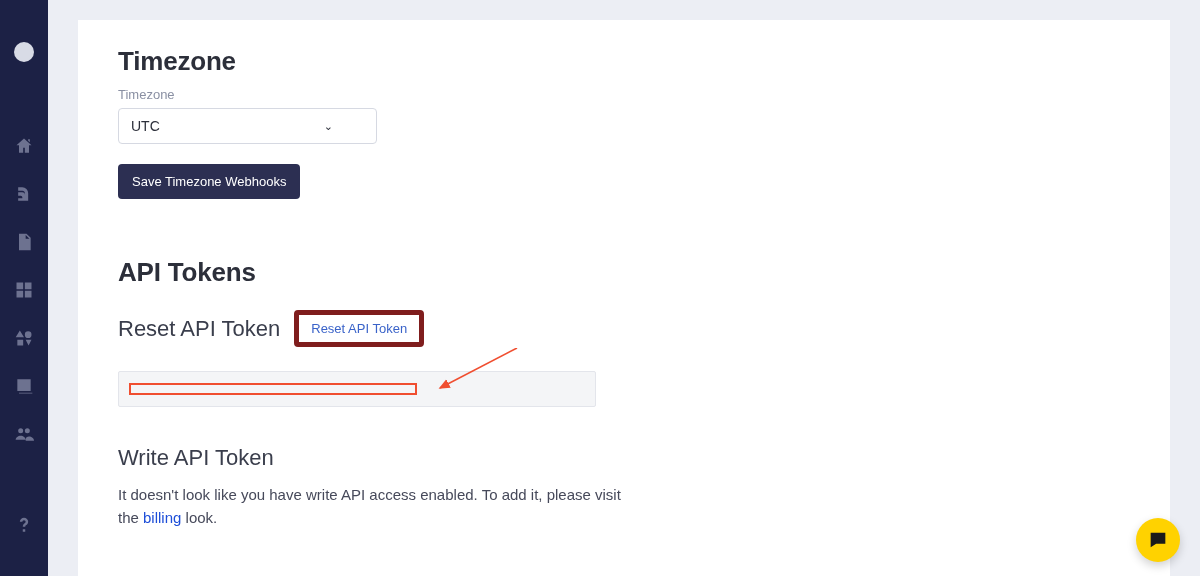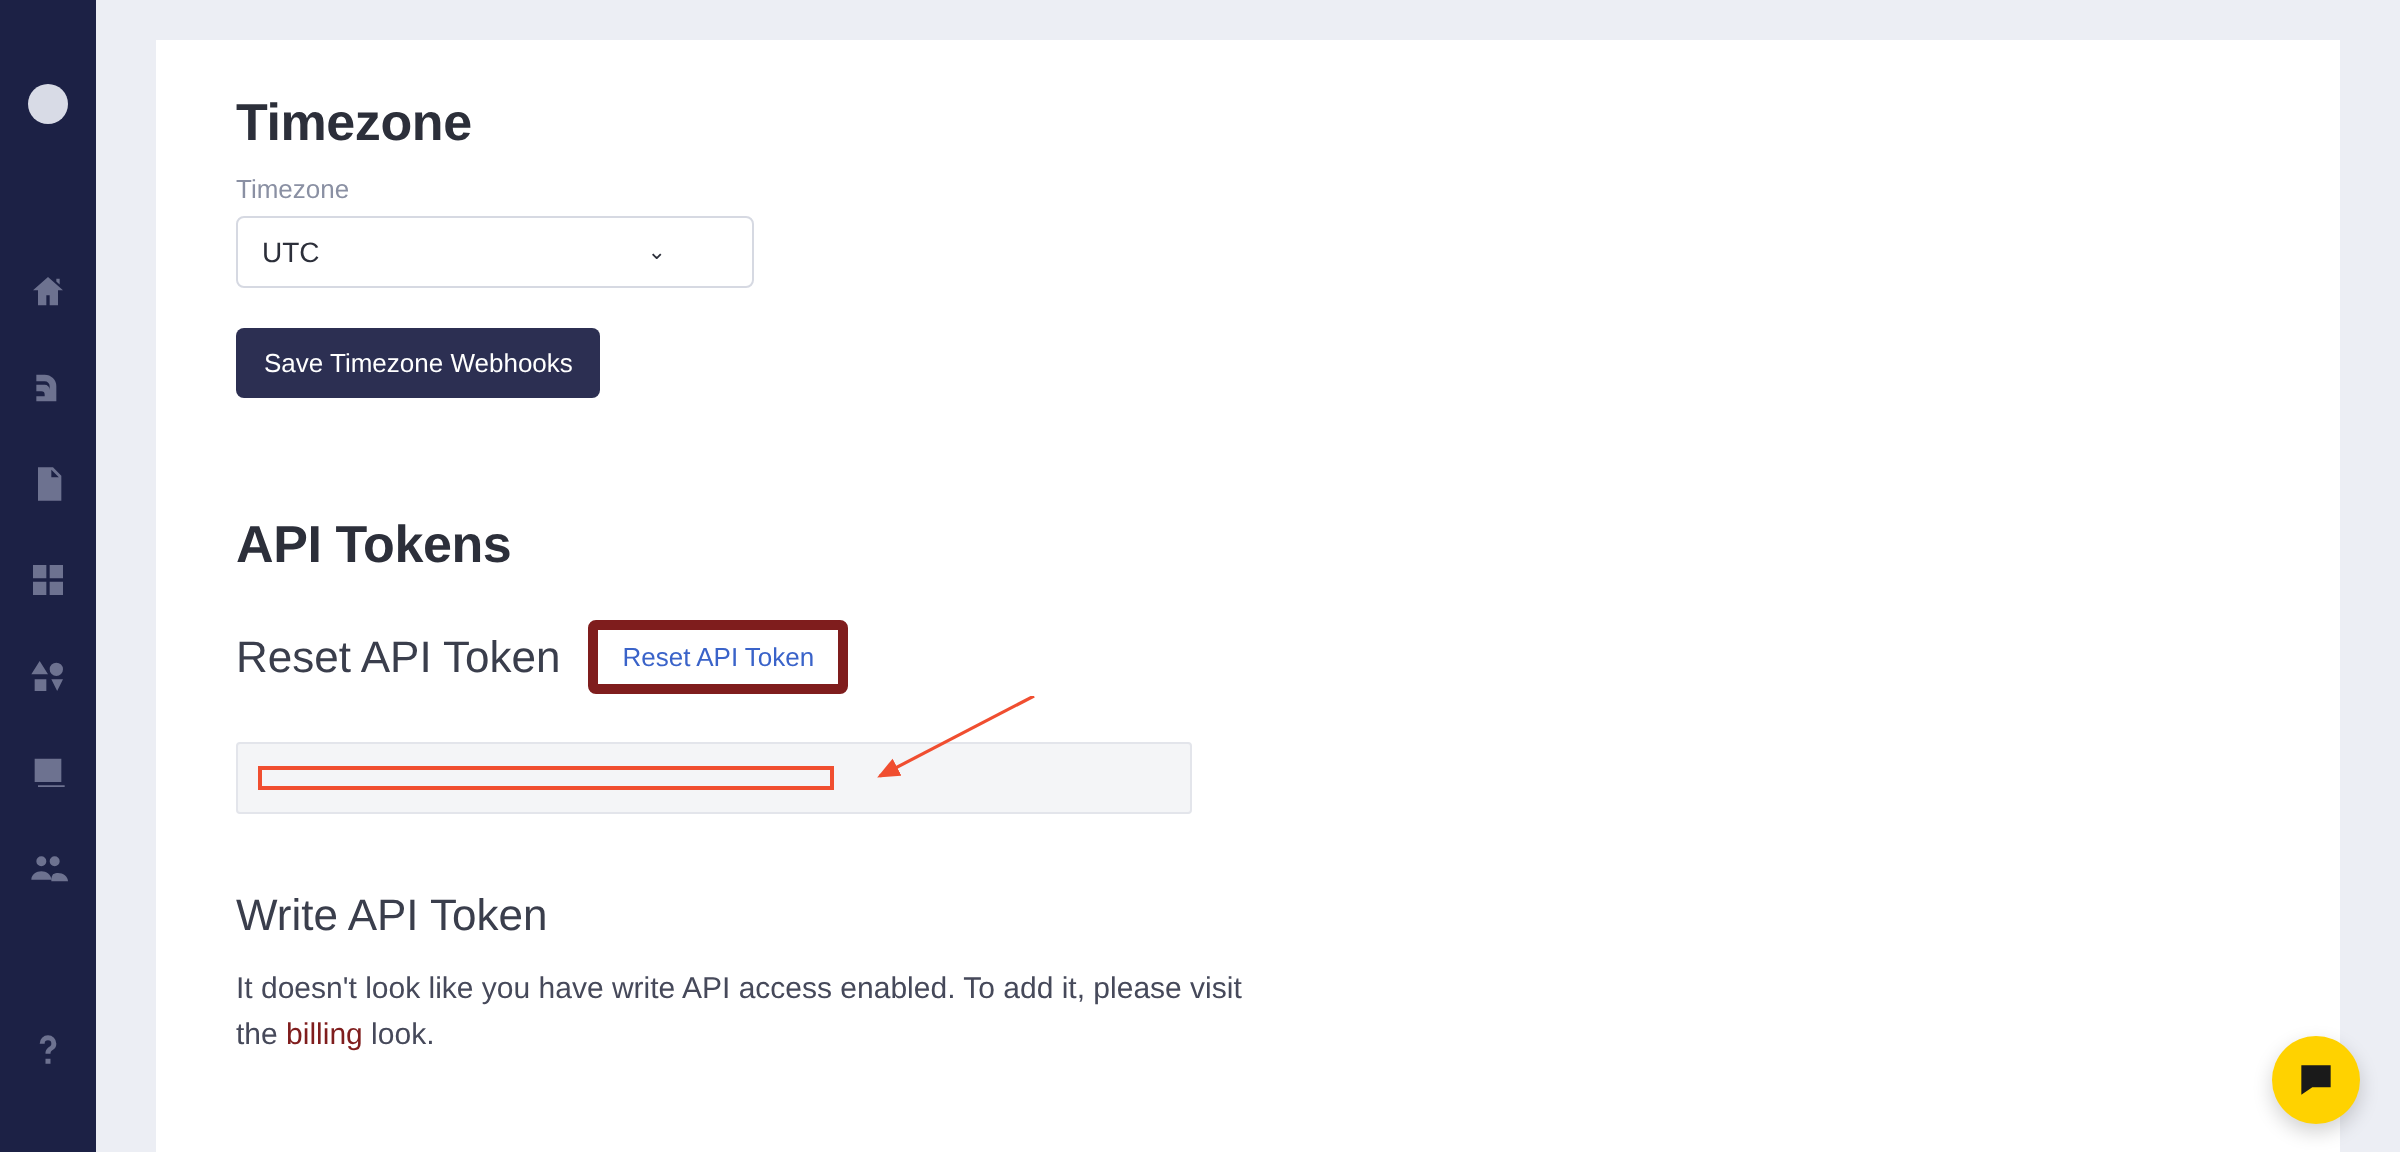--- a/index.html
+++ b/index.html
@@ -28,21 +28,21 @@
   .api-section { margin-top: 58px; }
   .row-title { display: flex; align-items: center; gap: 14px; margin-top: 22px; }
   h2.sub { font-size: 22px; font-weight: 500; color: #3a3e4c; }
   .btn-outline { background: #fff; color: #3a63c9; border: 5px solid #7f1d1d; border-radius: 4px; padding: 6px 12px; font-size: 13px; cursor: pointer; }
 
   .token-box { margin-top: 24px; width: 478px; height: 36px; border: 1px solid #e3e5eb; border-radius: 2px; background: #f4f5f7; display: flex; align-items: center; padding: 0 10px; }
   .token-redact { width: 288px; height: 12px; border: 2px solid #f04e30; background: transparent; }
 
   .write-section { margin-top: 38px; }
   .body-text { font-size: 15px; color: #46495a; line-height: 1.55; margin-top: 12px; max-width: 520px; }
-  .body-text a { color: #7f1d1d; text-decoration: none; }
+  .body-text a { color: #1d4ed8; text-decoration: none; }
 
   
   .arrow-svg { position: absolute; left: 432px; top: 348px; pointer-events: none; }
 
   
   .chat-bubble { position: absolute; right: 20px; bottom: 14px; width: 44px; height: 44px; border-radius: 50%; background: #ffd200; display: flex; align-items: center; justify-content: center; cursor: pointer; box-shadow: 0 4px 10px rgba(0,0,0,0.18); }
   .chat-bubble svg { width: 22px; height: 22px; fill: #1a1a1a; }
 </style>
 </head>
 <body>

